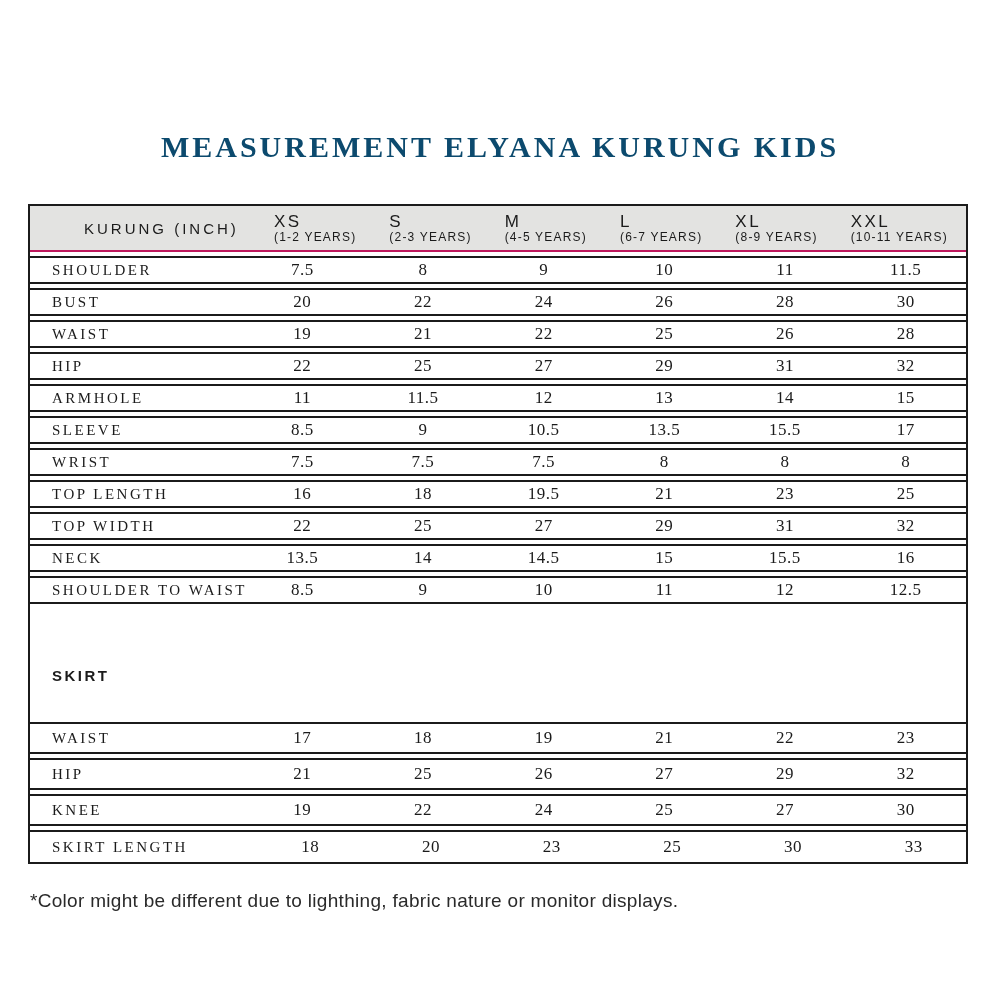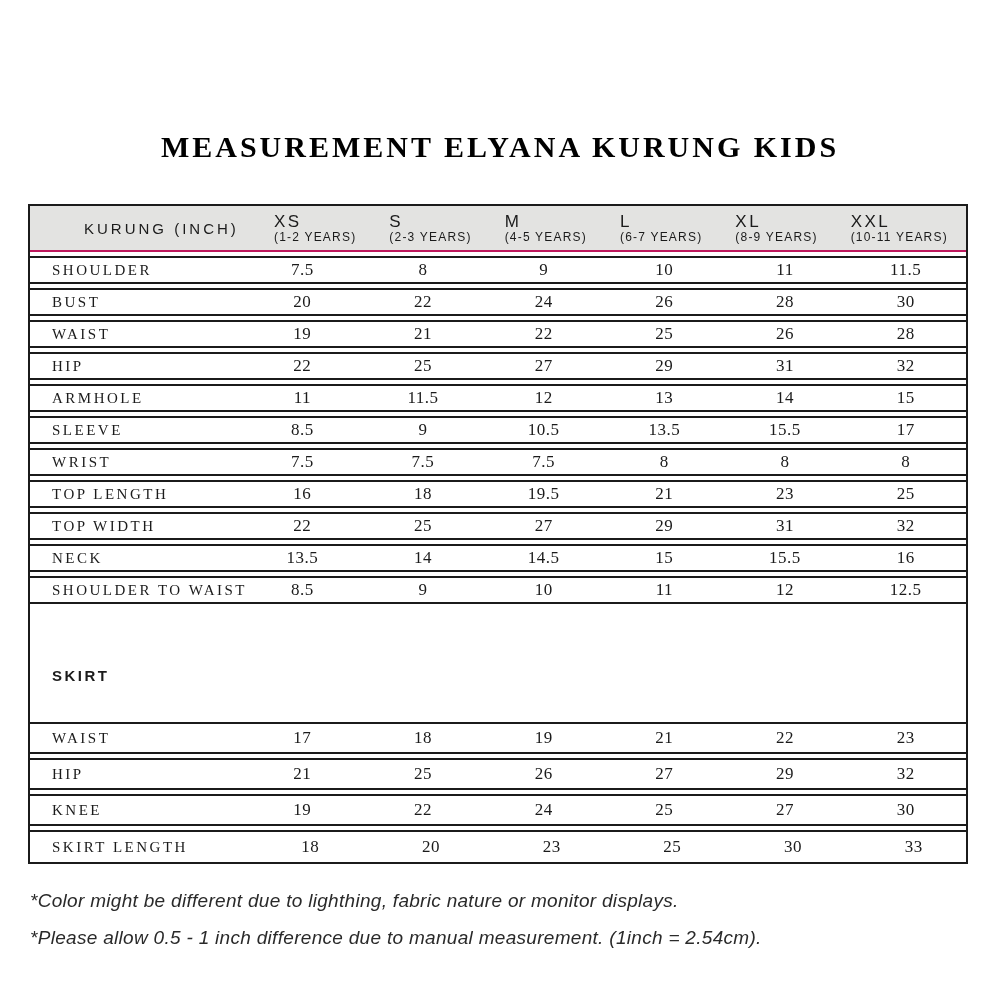--- a/index.html
+++ b/index.html
@@ -17,21 +17,21 @@
     overflow: hidden;
   }
   .title {
     margin: 0;
     padding-top: 130px;
     text-align: center;
     font-family: "Liberation Serif", serif;
     font-weight: 700;
     font-size: 30px;
     letter-spacing: 3px;
-    color: #000000;
+    color: #0c4a6e;
     white-space: nowrap;
   }
   .size-table {
     width: 940px;
     margin: 40px 0 0 28px;
     border: 2px solid #1b1b1b;
     box-sizing: border-box;
     background: #ffffff;
   }
   .thead {
@@ -96,21 +96,20 @@
     box-sizing: border-box;
     margin-top: 24px;
   }
   .skirt-band span {
     font-weight: 700;
     font-size: 15px;
     letter-spacing: 2.5px;
   }
   .notes {
     margin: 26px 0 0 30px;
-    font-style: italic;
     font-size: 19px;
     color: #2a2a2a;
   }
   .notes p {
     margin: 0 0 15px 0;
     letter-spacing: 0.3px;
   }
 </style>
 </head>
 <body>
@@ -292,16 +291,15 @@
           <div class="cell value-cell">25</div>
           <div class="cell value-cell">30</div>
           <div class="cell value-cell">33</div>
         </div>
       </div>
 
   </div>
 
   <div class="notes">
     <p>*Color might be different due to lighthing, fabric nature or monitor displays.</p>
-    <p>*Please allow 0.5 - 1 inch difference due to manual measurement. (1inch = 2.54cm).</p>
   </div>
 
 </div>
 
 </body></html>

